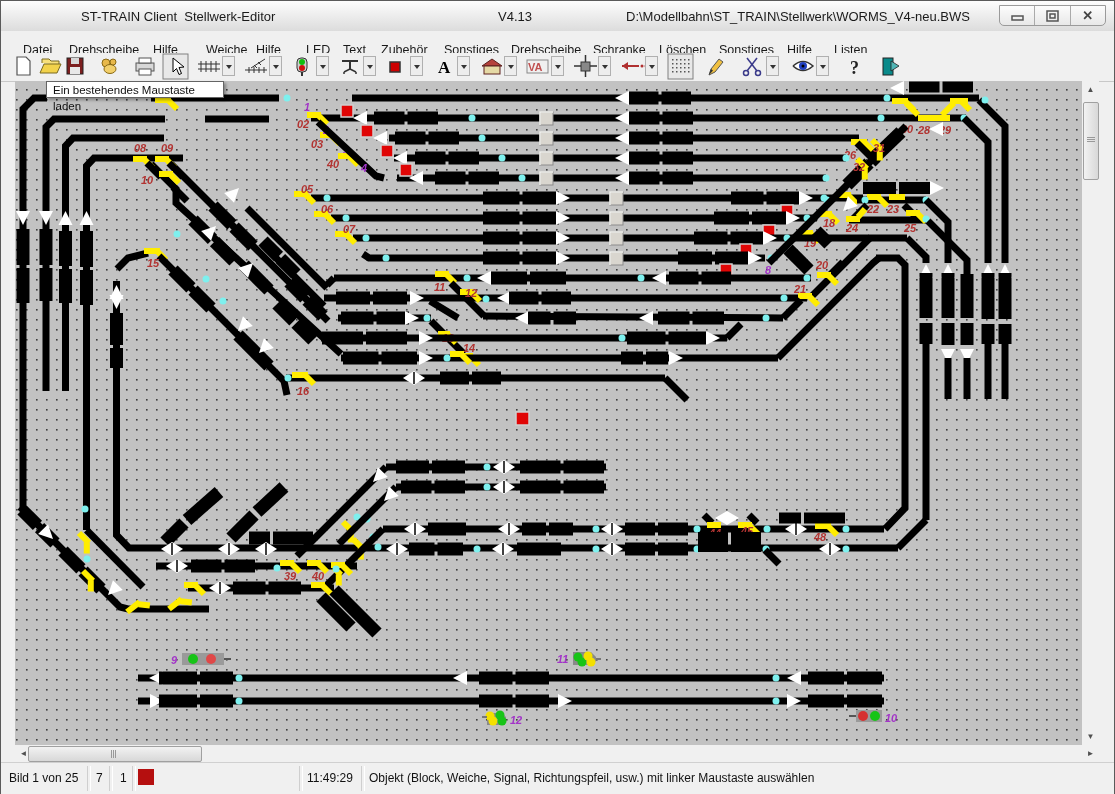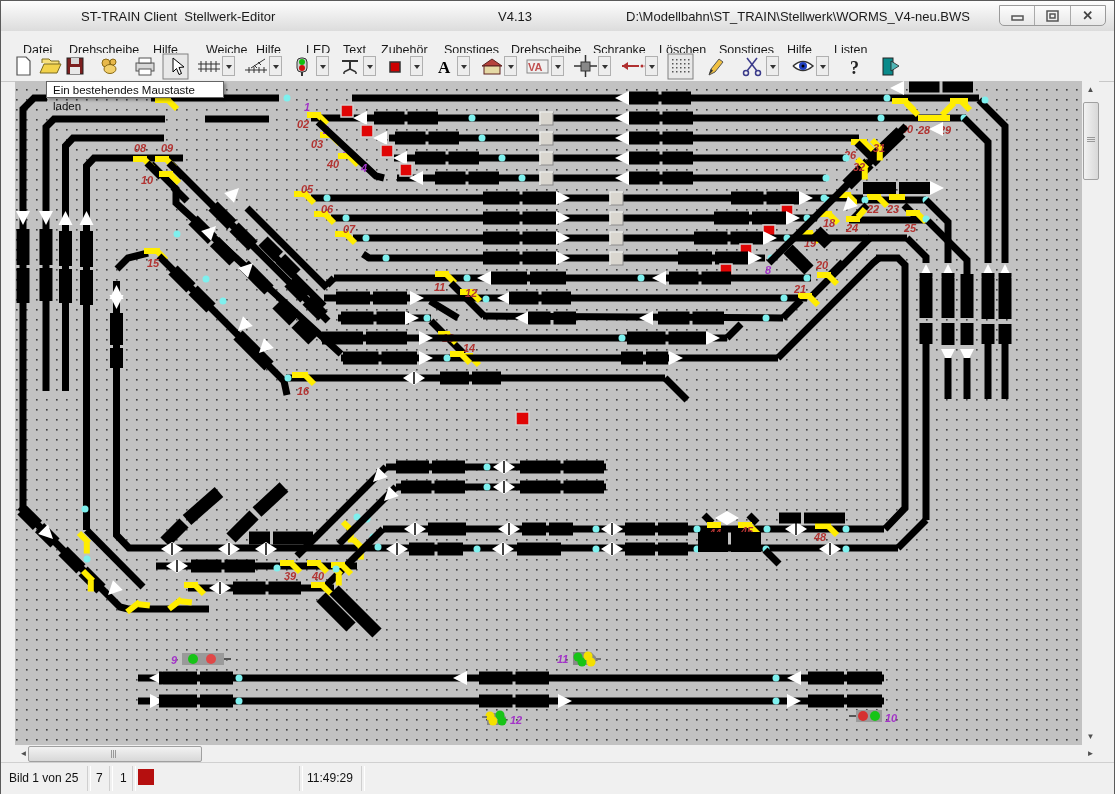--- a/index.html
+++ b/index.html
@@ -884,13 +884,14 @@
  <span style="position:absolute;left:8px;top:8px;">Bild 1 von 25</span>
  <div class="sep" style="left:86px"></div>
  <span style="position:absolute;left:95px;top:8px;">7</span>
  <div class="sep" style="left:108px"></div>
  <span style="position:absolute;left:119px;top:8px;">1</span>
  <div class="sep" style="left:131px"></div>
  <div style="position:absolute;left:137px;top:6px;width:16px;height:16px;background:#b50f0f;"></div>
  <div class="sep" style="left:298px"></div>
  <span style="position:absolute;left:306px;top:8px;">11:49:29</span>
  <div class="sep" style="left:360px"></div>
+ <span style="position:absolute;left:368px;top:8px;">Objekt (Block, Weiche, Signal, Richtungspfeil, usw.) mit linker Maustaste auswählen</span>
 </div>
 </div>
 </body></html>

